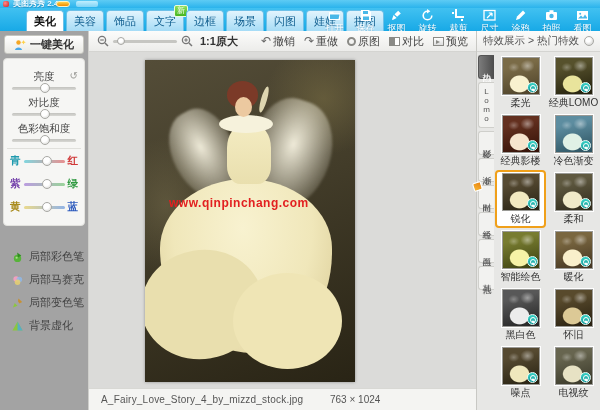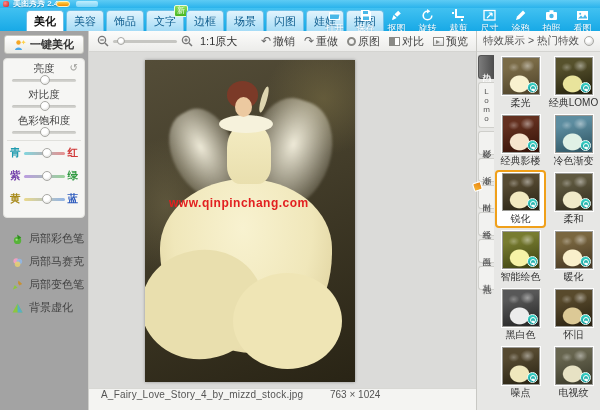--- a/index.html
+++ b/index.html
@@ -37,44 +37,44 @@
   
   .main{position:absolute;top:31px;left:0;right:0;bottom:0;background:#dcdcda;}
   .sidebar{position:absolute;left:0;top:0;bottom:0;width:89px;background:#a3a3a3;border-right:1px solid #cfcfcb;}
   .center{position:absolute;left:89px;right:124px;top:0;bottom:0;}
   .rpanel{position:absolute;right:0;top:0;bottom:0;width:124px;background:#e7e7e5;border-left:1px solid #c8c8c4;}
 
   
   .onekey{margin:4px 4px 4px;height:19px;display:flex;align-items:center;justify-content:center;gap:4px;
           background:linear-gradient(#ffffff,#e9e9e4);border:1px solid #c6c6c0;border-radius:3px;
           font-size:11px;font-weight:bold;color:#333;cursor:pointer;}
-  .panel{margin:0 3px;background:#f6f6f4;border:1px solid #e2e2de;border-radius:4px;padding:3px 6px 2px;}
+  .panel{margin:0 3px;background:#f6f6f4;border:1px solid #e2e2de;border-radius:4px;padding:11px 6px 2px;}
   .srow{position:relative;}
   .slabel{display:block;text-align:center;font-size:10.5px;color:#444;line-height:13px;}
   .reset{position:absolute;right:0;top:0;font-size:10px;color:#9a9a96;cursor:pointer;}
   .track{position:relative;height:3px;background:linear-gradient(#c2c2be,#d8d8d4);border-radius:2px;
          margin:4px 2px 6px;cursor:pointer;}
   .knob{position:absolute;top:-4px;left:44%;width:10px;height:10px;border-radius:50%;
         background:radial-gradient(circle at 40% 35%,#fff 40%,#d4d4d0);border:1px solid #a8a8a4;cursor:pointer;}
   .cdivider{border-top:1px solid #e0e0dc;margin:2px -3px 5px;}
   .crow{display:flex;align-items:center;gap:3px;margin:0 0 9px;font-size:10.5px;font-weight:bold;}
   .ctrack{flex:1;height:3px;border-radius:2px;position:relative;cursor:pointer;}
-  .tools{margin-top:9px;}
+  .tools{margin-top:19px;}
   .tool{display:flex;align-items:center;gap:5px;padding:4px 0 4px 12px;font-size:11px;color:#444;cursor:pointer;}
   .tool svg{width:12px;height:12px;display:block;}
 
   
   .ctoolbar{position:absolute;top:0;left:0;right:0;height:21px;display:flex;align-items:center;
             background:linear-gradient(#fcfcfb,#ececea);border-bottom:1px solid #d4d4d1;
             font-size:11px;color:#444;padding:0 8px;}
   .zoomgrp{display:flex;align-items:center;gap:4px;}
   .zoomtrack{position:relative;width:64px;height:3px;background:#c6c6c2;border-radius:2px;}
   .zoomknob{position:absolute;left:4px;top:-3px;width:8px;height:8px;border-radius:50%;
             background:radial-gradient(circle at 40% 35%,#fff 40%,#d4d4d0);border:1px solid #a8a8a4;}
-  .zoomtext{font-weight:normal;color:#333;margin-left:3px;}
+  .zoomtext{font-weight:bold;color:#333;margin-left:3px;}
   .cbtns{margin-left:auto;display:flex;gap:9px;align-items:center;}
   .cbtn{display:flex;align-items:center;gap:2px;cursor:pointer;}
   .glyph{font-size:12px;color:#666;line-height:1;}
   .circ{width:9px;height:9px;border:2px solid #8a8a86;border-radius:50%;}
   .cmp{width:11px;height:9px;border:1px solid #8a8a86;background:linear-gradient(90deg,#8a8a86 50%,#fff 50%);}
   .prev{width:11px;height:9px;border:1px solid #8a8a86;background:linear-gradient(#fff,#ddd);position:relative;}
   .prev::after{content:"";position:absolute;left:2px;top:2px;width:0;height:0;
                border-left:4px solid #8a8a86;border-top:2.5px solid transparent;border-bottom:2.5px solid transparent;}
 
   
@@ -106,21 +106,21 @@
   .skirt3{position:absolute;right:6%;top:66%;width:52%;height:30%;border-radius:50%;background:#efe5b5;}
   .watermark{position:absolute;left:24px;top:136px;font-size:12px;font-weight:bold;color:#e22020;
              letter-spacing:.5px;white-space:nowrap;}
   .annotation{position:absolute;left:272px;top:184px;font-size:15px;font-weight:bold;color:#c00022;
               letter-spacing:1.5px;white-space:nowrap;
               text-shadow:1px 0 0 #fff,-1px 0 0 #fff,0 1px 0 #fff,0 -1px 0 #fff,
                           1px 1px 0 #fff,-1px -1px 0 #fff,1px -1px 0 #fff,-1px 1px 0 #fff;}
 
   
   .infobar{position:absolute;left:0;right:0;bottom:0;height:22px;background:#f4f4f2;border-top:1px solid #d8d8d4;
-           display:flex;font-size:10px;color:#555;}
+           display:flex;align-items:center;font-size:10px;color:#555;}
   .filename{margin-left:12px;letter-spacing:.2px;}
   .dims{position:absolute;left:241px;}
 
   
   .rheader{height:21px;display:flex;align-items:center;justify-content:space-between;padding:0 6px;
            background:linear-gradient(#fcfcfb,#ececea);border-bottom:1px solid #d4d4d1;
            font-size:10.5px;color:#555;}
   .rhicon{width:10px;height:10px;border-radius:50%;border:1px solid #a8a8a4;
           background:radial-gradient(circle at 40% 35%,#fff 30%,#c4c4c0);cursor:pointer;}
   .rbody{position:absolute;top:21px;left:0;right:0;bottom:0;}

